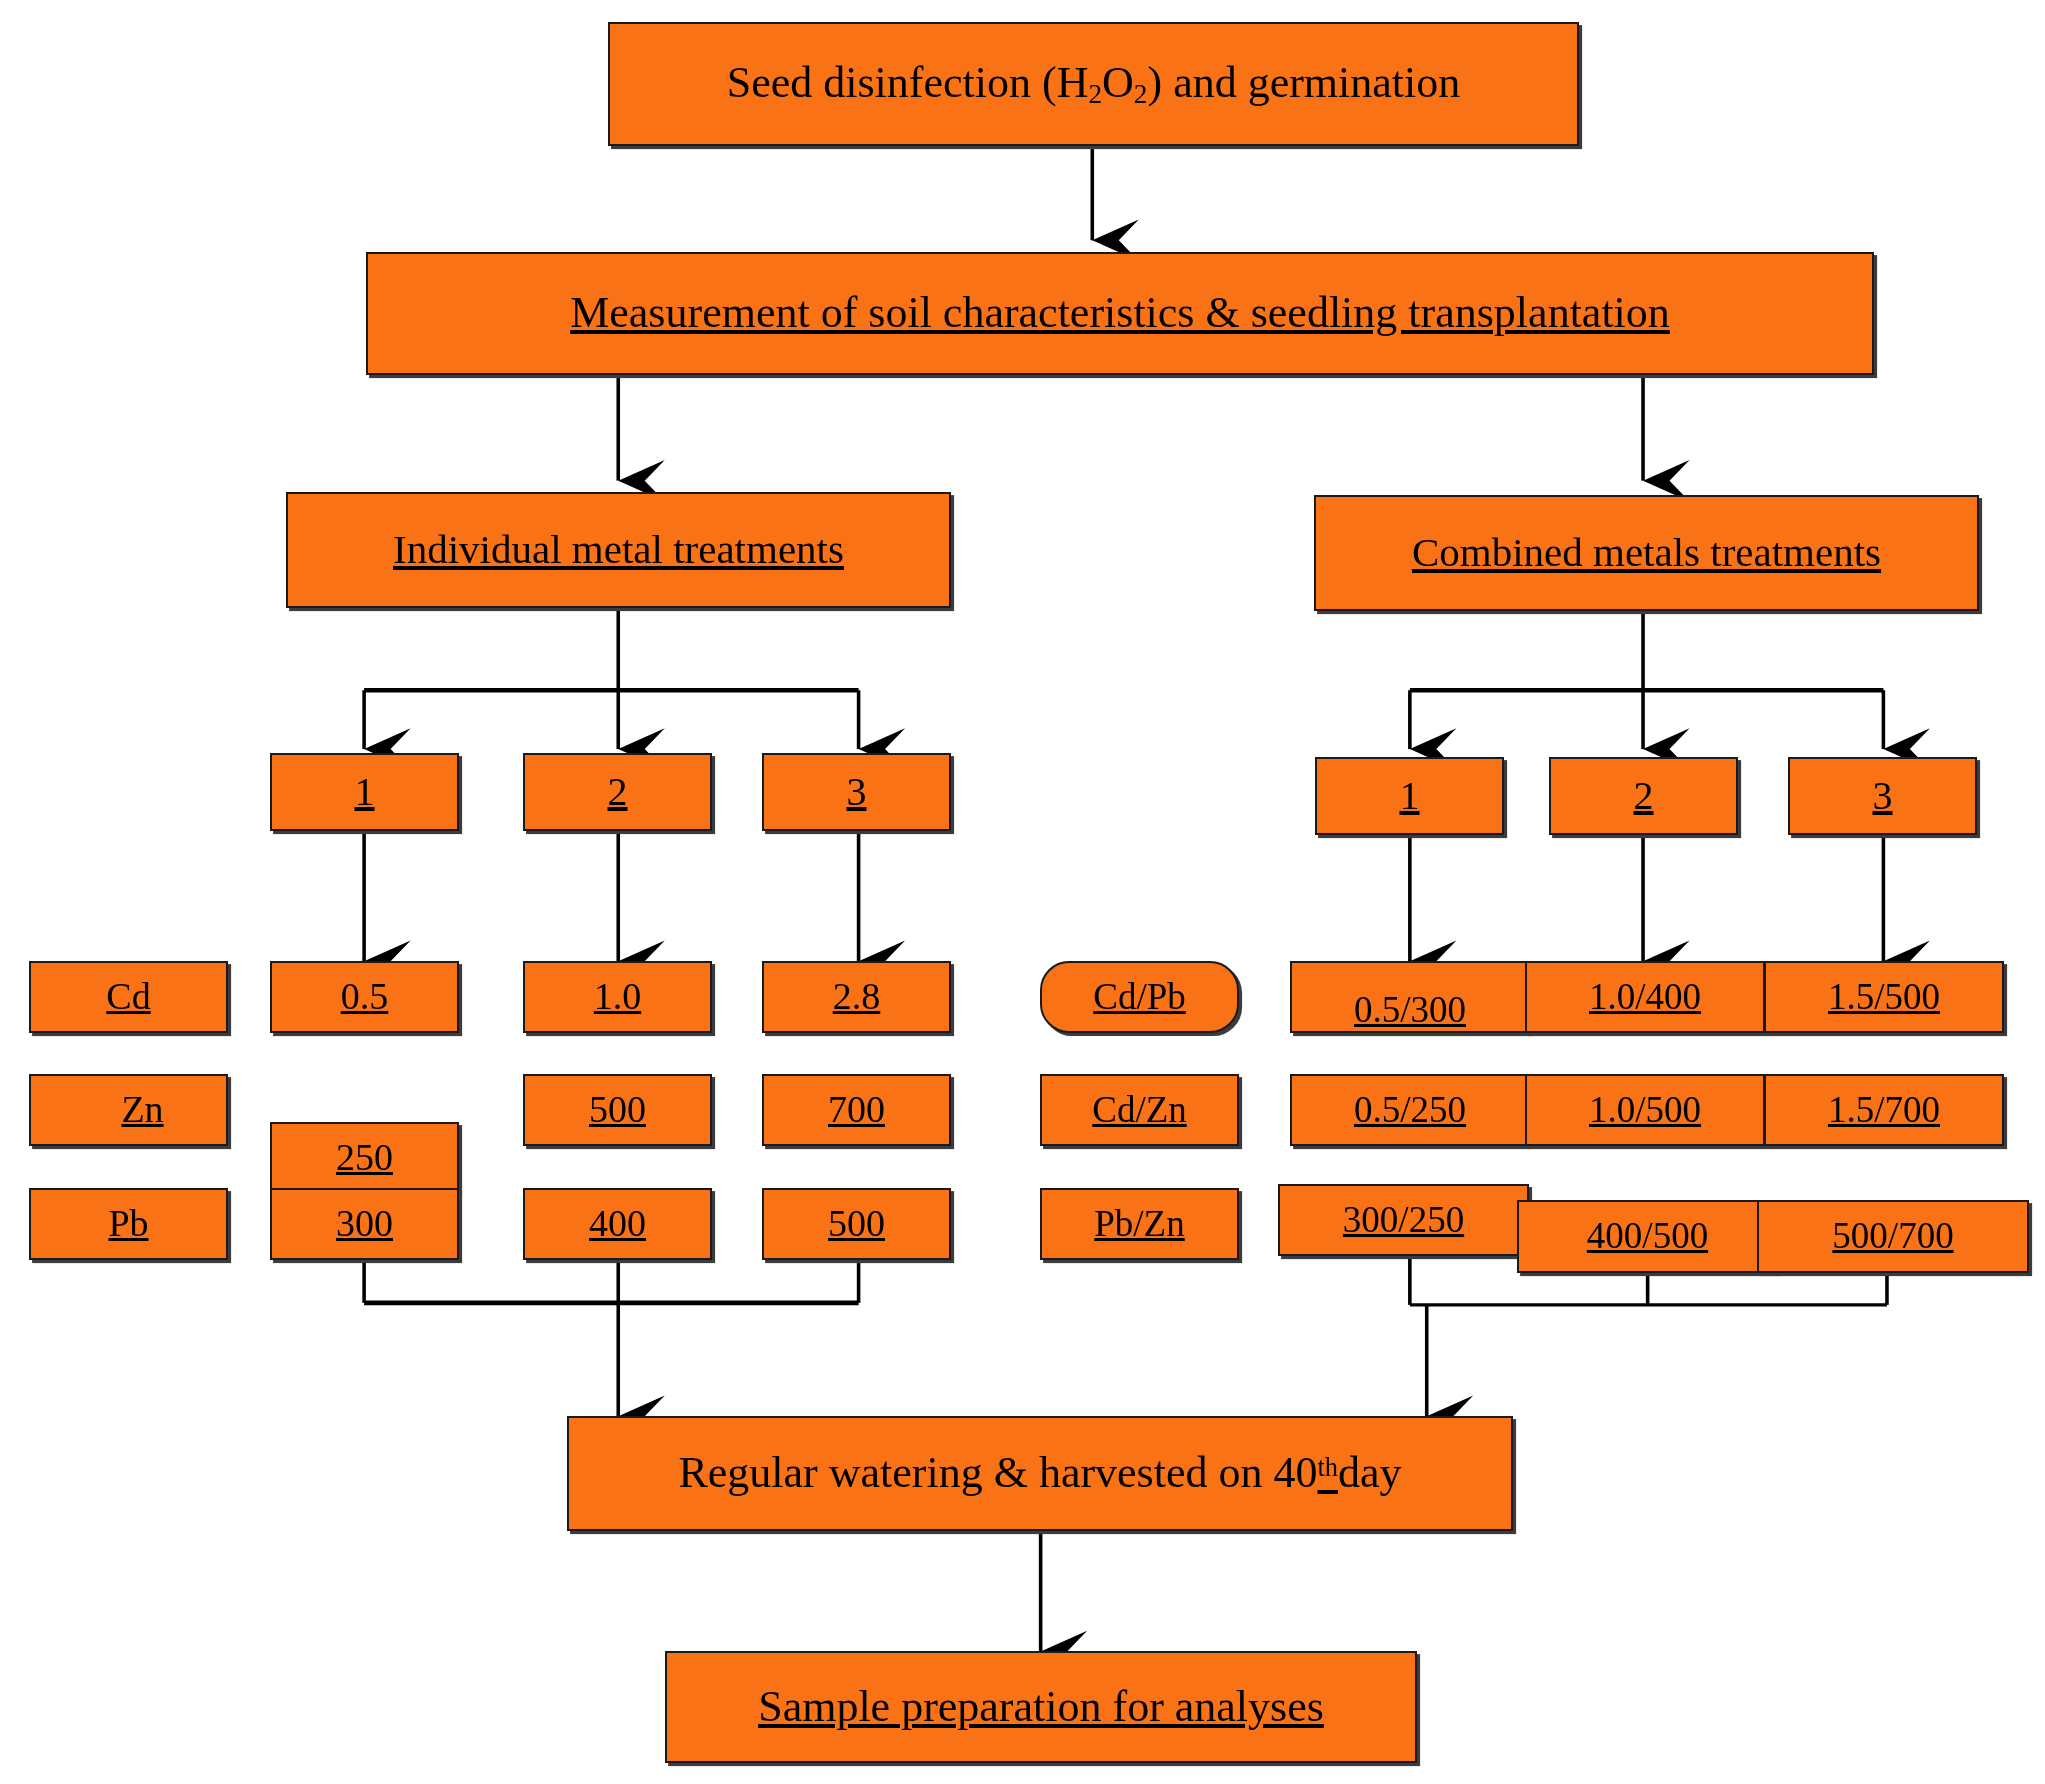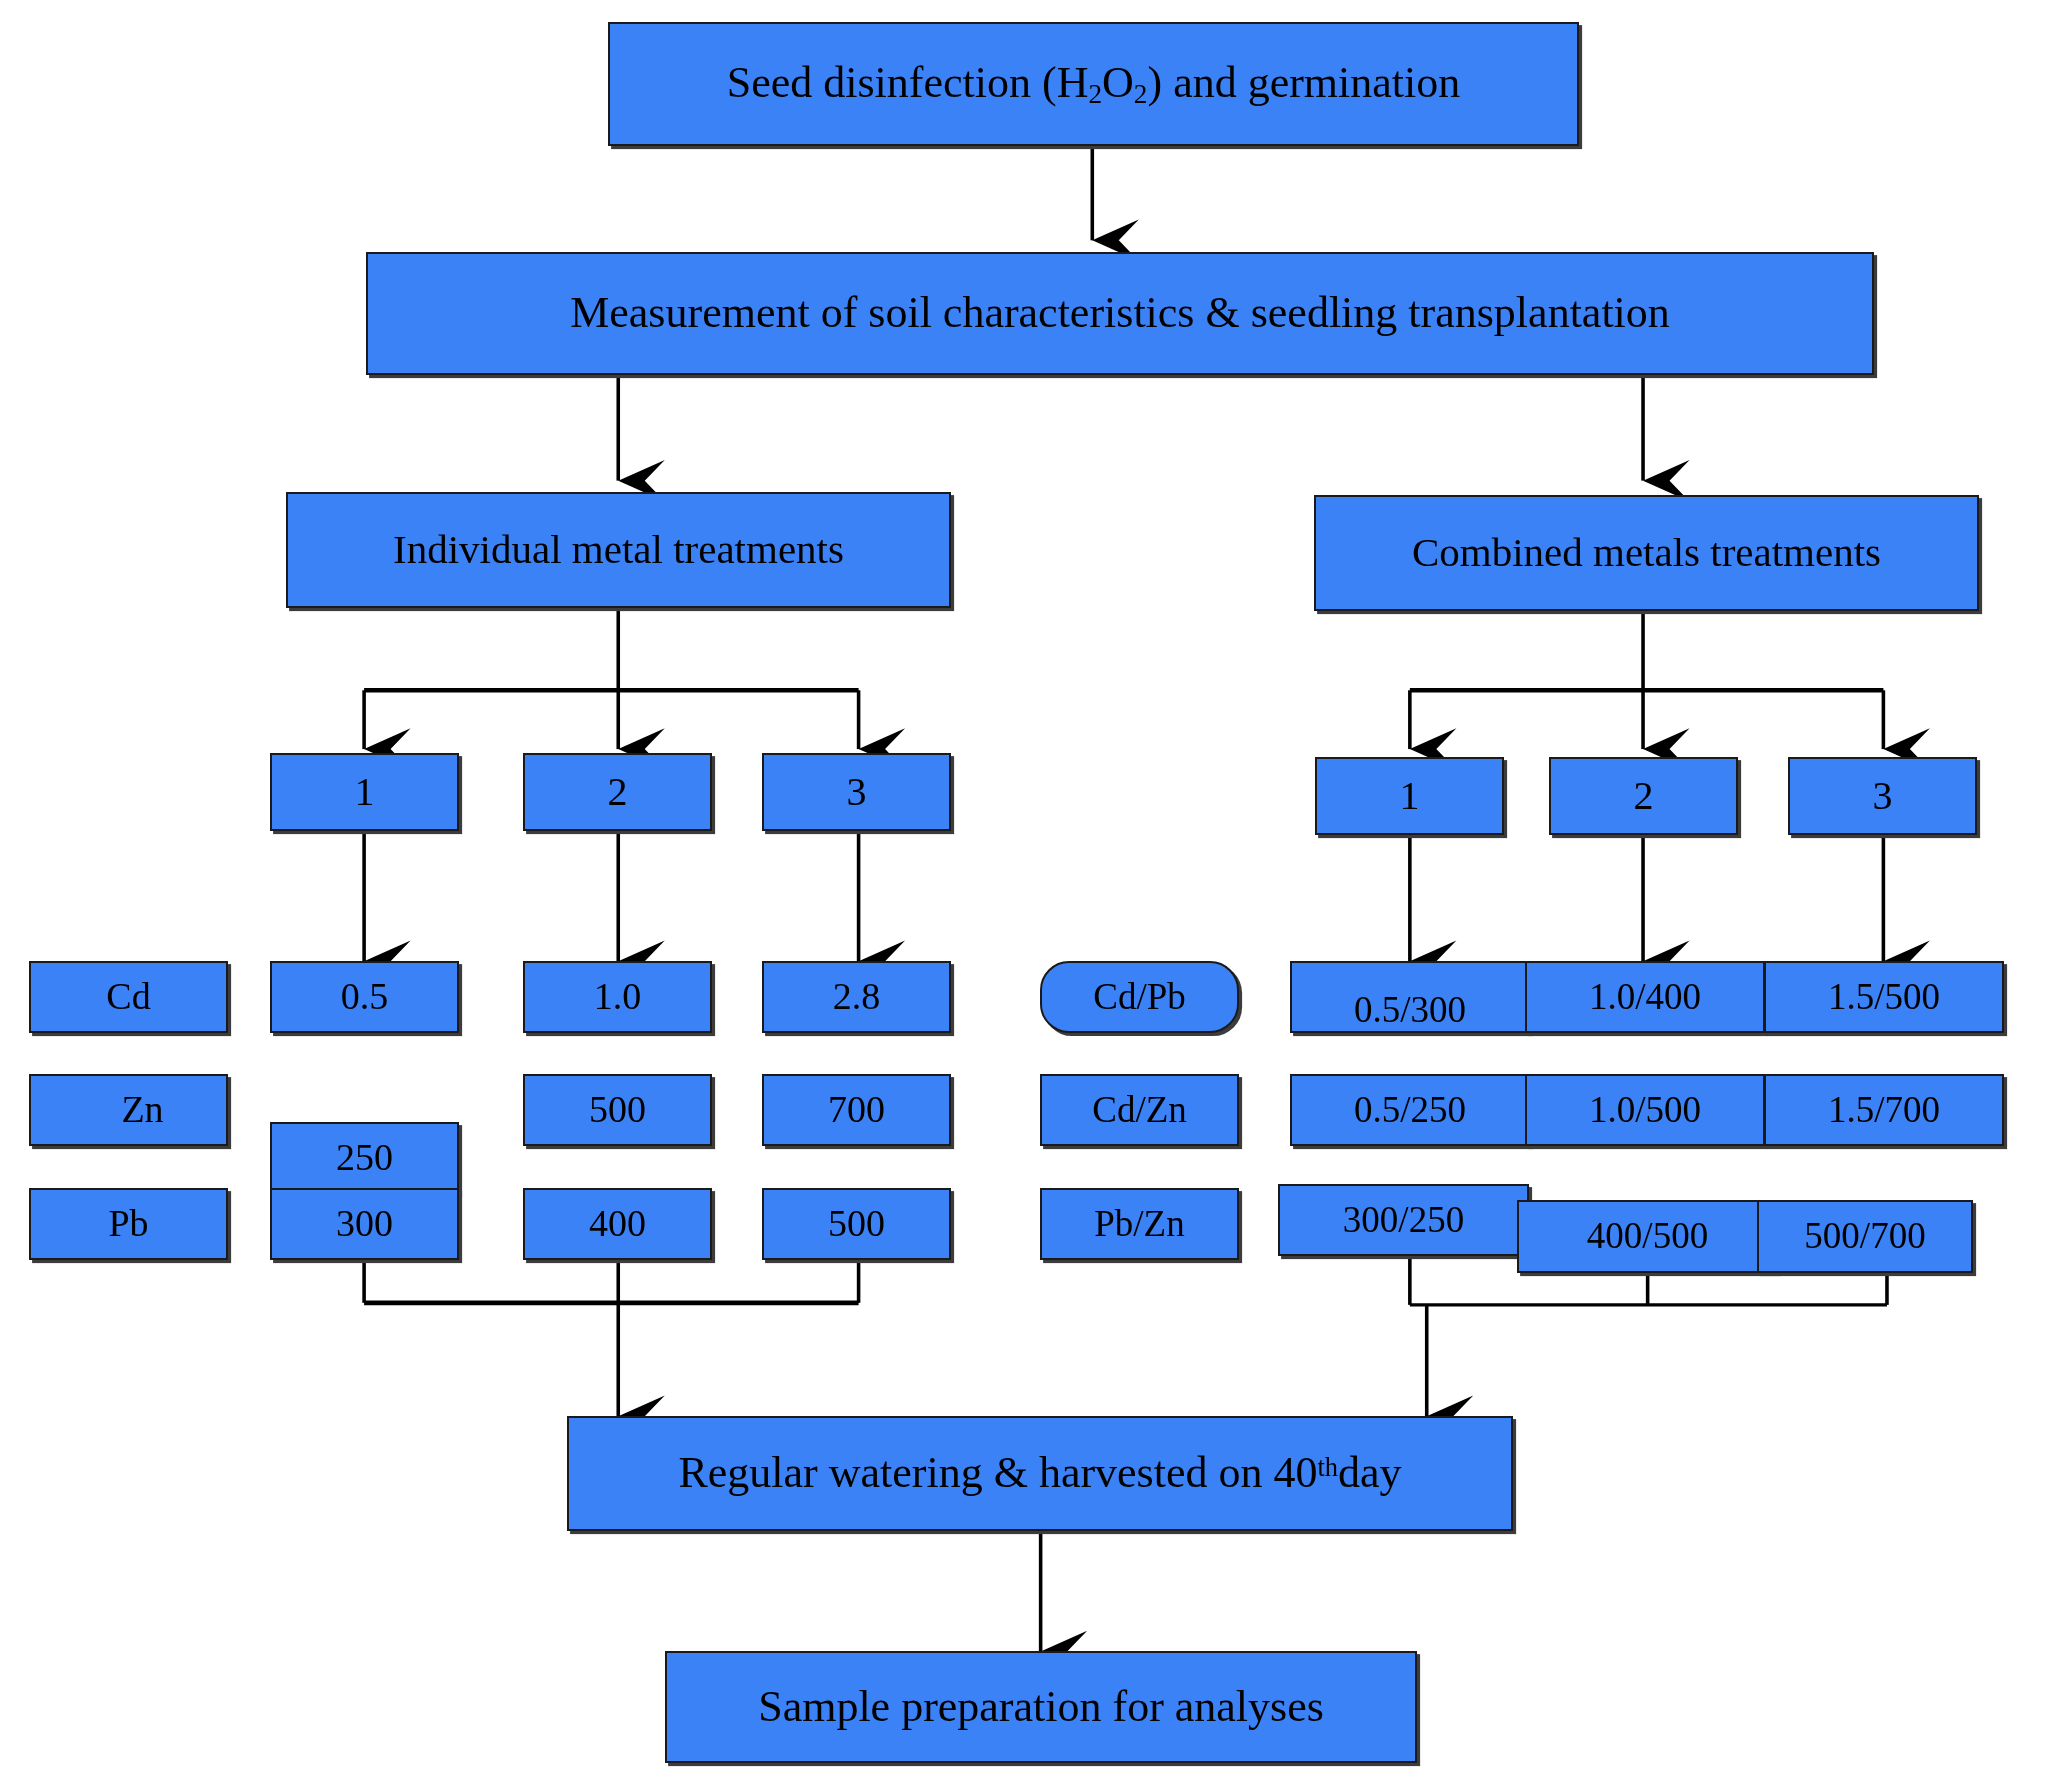--- a/index.html
+++ b/index.html
@@ -17,30 +17,31 @@
   }
   #wires{
     position:absolute;
     left:0; top:0;
     width:2046px; height:1785px;
     pointer-events:none;
   }
   .node{
     position:absolute;
     box-sizing:border-box;
-    background:#3b82f6;
+    background:#f97316;
     border:2px solid #1a1a1a;
     box-shadow:3.1px 3.1px 0 0 #3c3c3c;
     display:flex;
     align-items:center;
     justify-content:center;
     text-align:center;
     line-height:1.1;
     white-space:nowrap;
     z-index:2;
+    text-decoration:underline;
   }
   .node span{display:inline-block;}
   .t-stage{font-size:44px;}
   .t-group{font-size:41px;}
   .t-num{font-size:40px;}
   .t-cell{font-size:38px;}
   .t-cell-wide{font-size:37px;}
   sub{font-size:0.62em; vertical-align:-0.22em;}
   sup{font-size:0.60em; vertical-align:0.42em;}
 </style>
@@ -205,21 +206,21 @@
   <div class="node t-cell-wide" style="left:1764px; top:1074px; width:240px; height:72px;">
     <span>1.5/700</span>
   </div>
 
   <div class="node t-cell-wide" style="left:1278px; top:1184px; width:251px; height:72px;">
     <span>300/250</span>
   </div>
   <div class="node t-cell-wide" style="left:1517px; top:1200px; width:261px; height:73px;">
     <span>400/500</span>
   </div>
-  <div class="node t-cell-wide" style="left:1757px; top:1200px; width:216px; height:73px;">
+  <div class="node t-cell-wide" style="left:1757px; top:1200px; width:272px; height:73px;">
     <span>500/700</span>
   </div>
 
   <div class="node t-stage" style="left:567px; top:1416px; width:946px; height:115px;">
     <span>
       <span>Regular watering &amp; harvested on 40</span><sup>th</sup><span> day</span>
     </span>
   </div>
 
   <div class="node t-stage" style="left:665px; top:1651px; width:752px; height:112px;">

